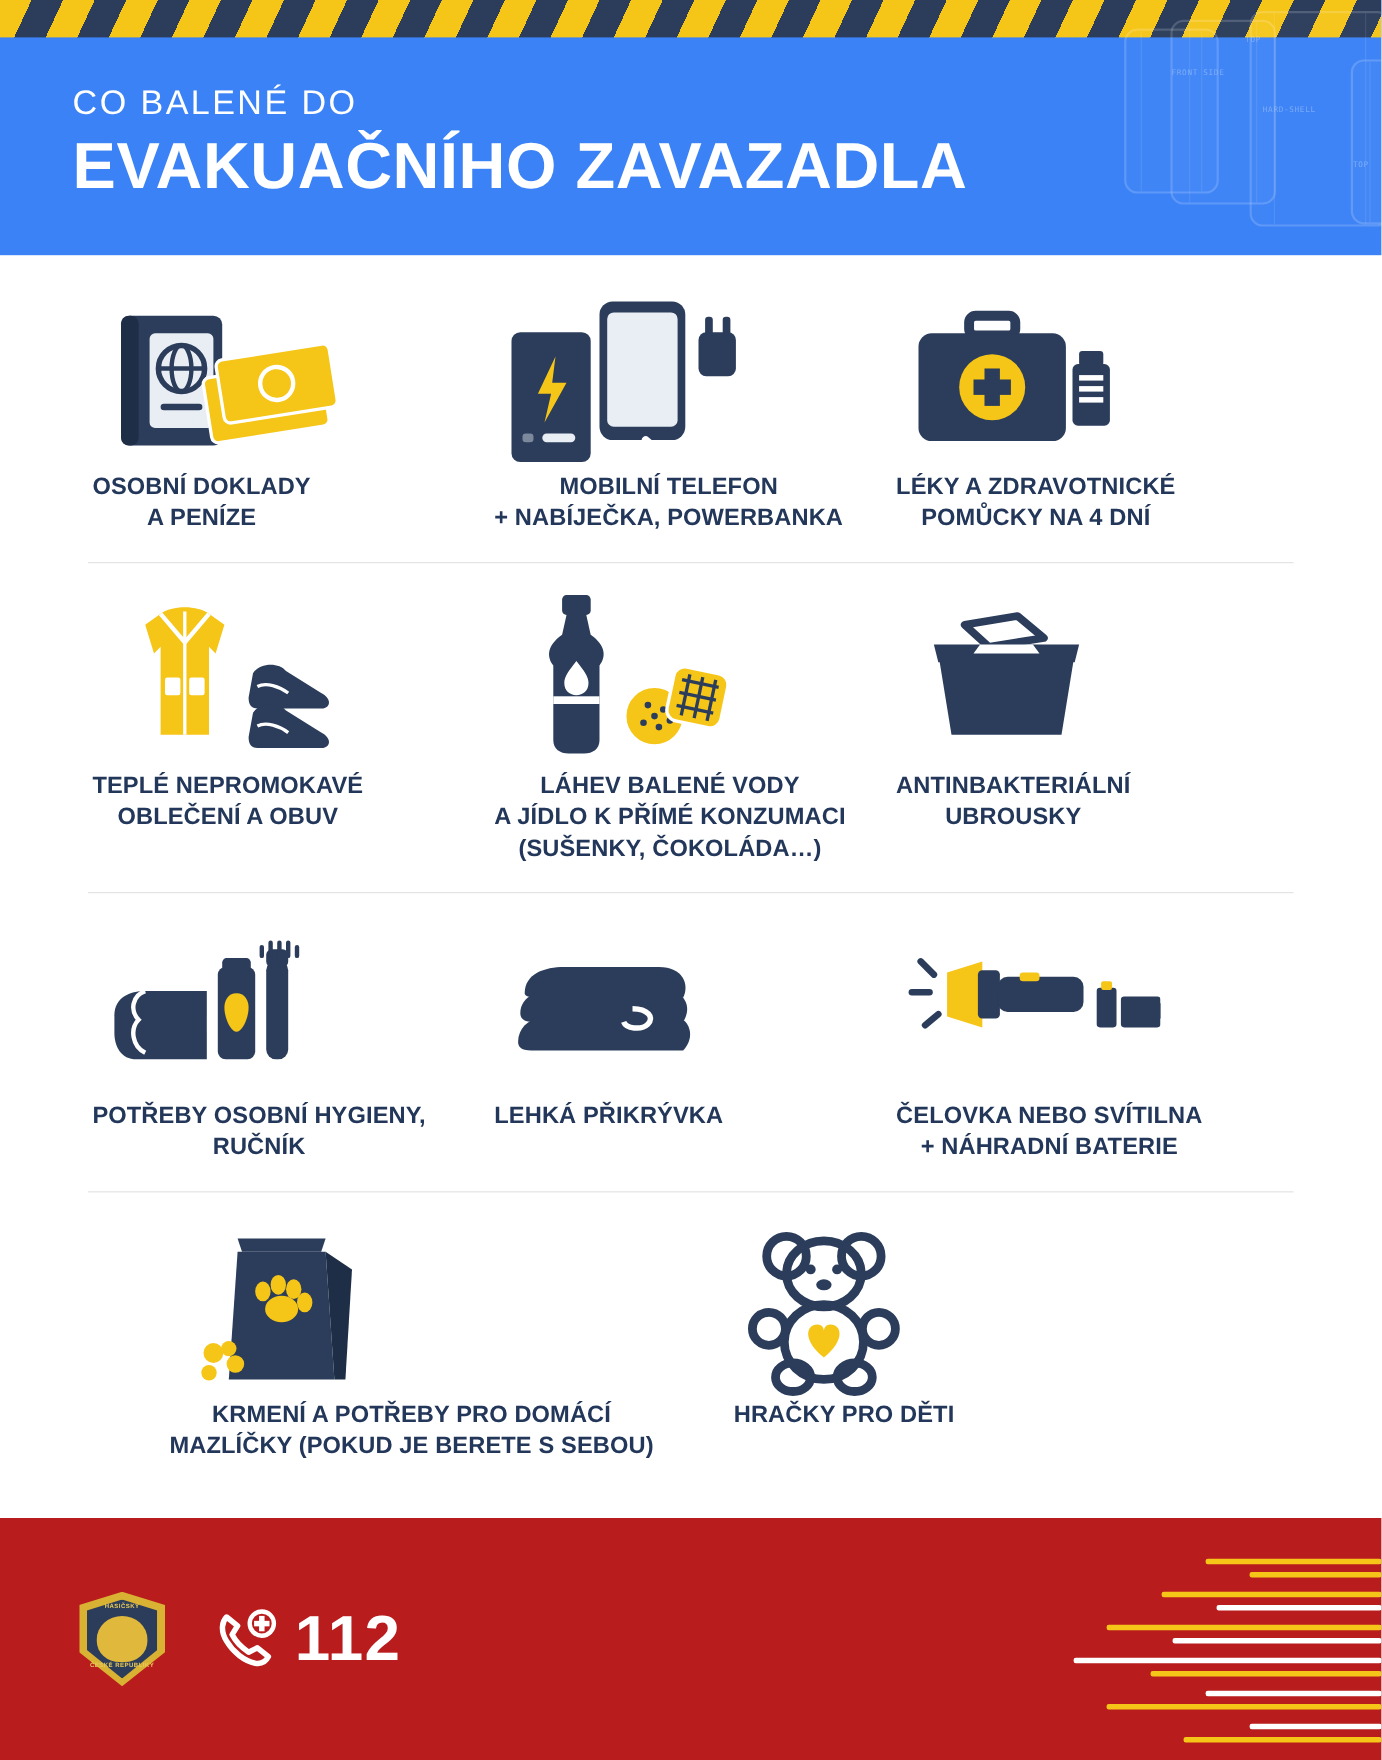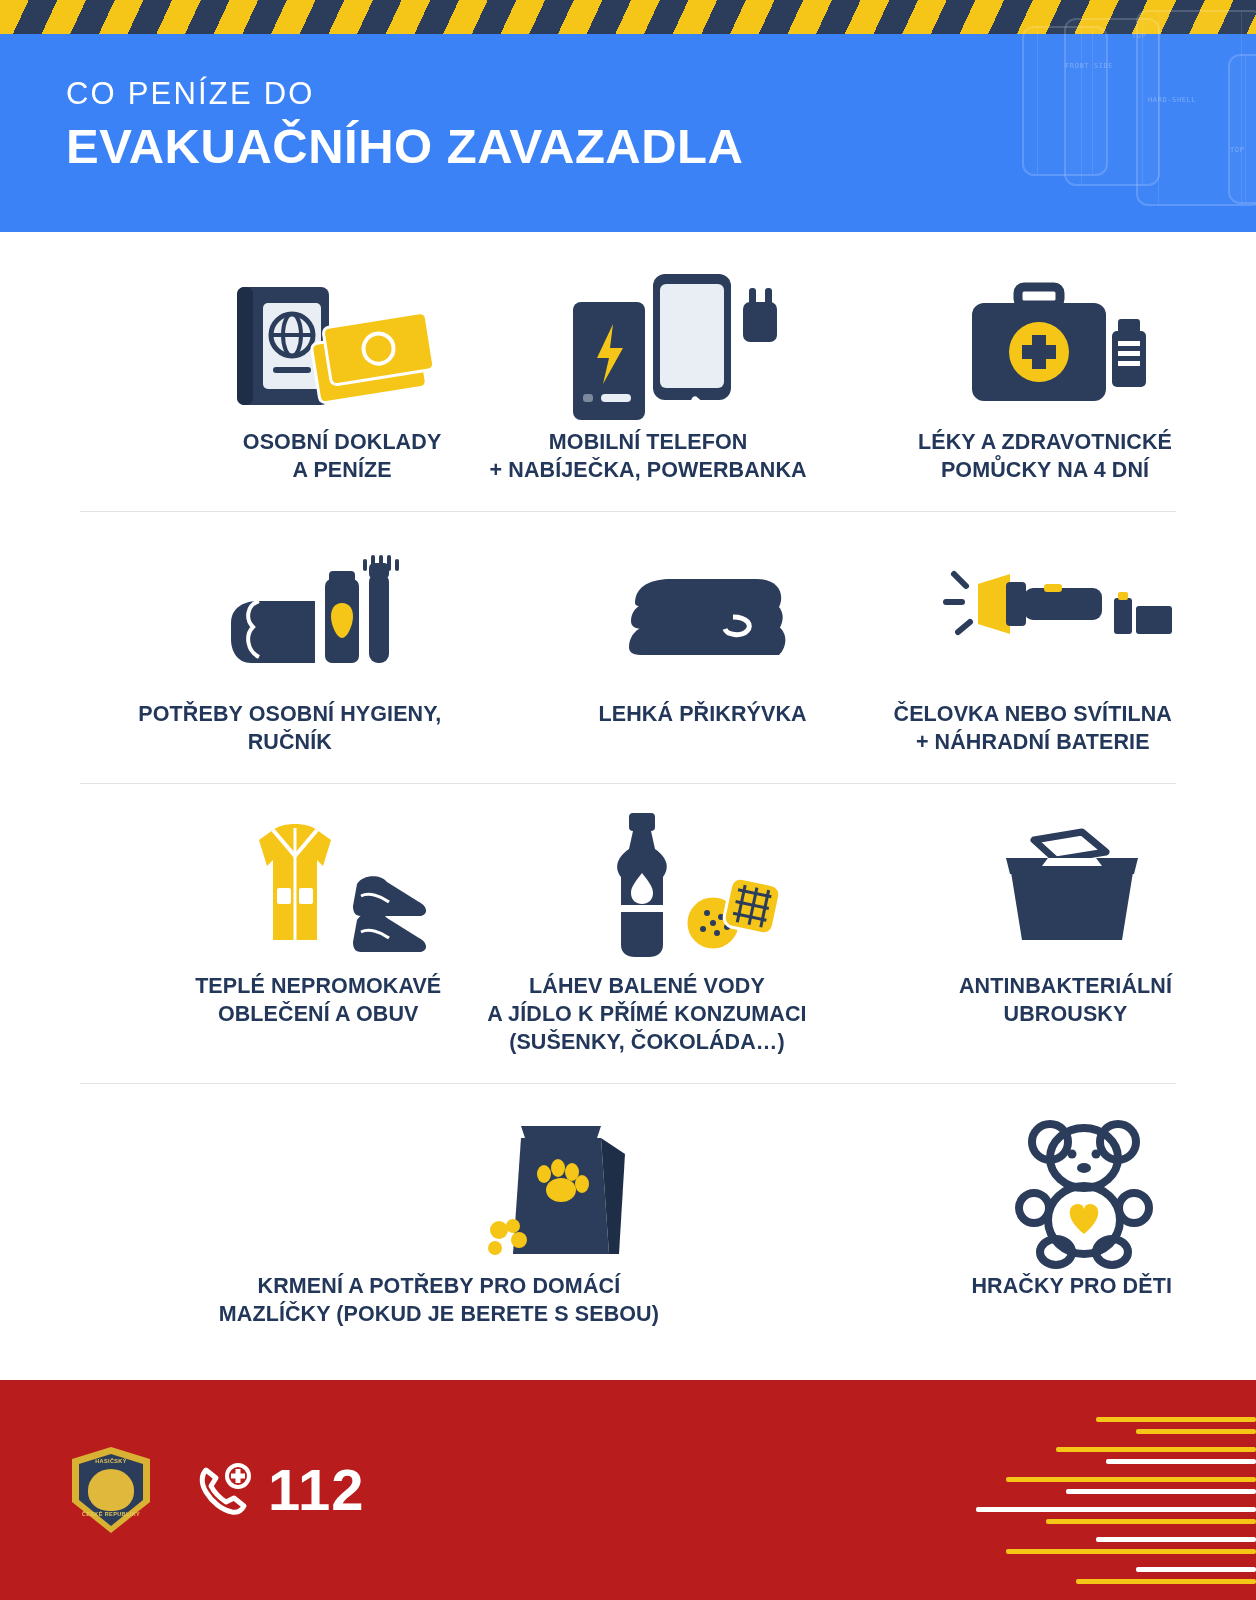--- a/index.html
+++ b/index.html
@@ -43,21 +43,21 @@
   }
   .header-kicker {
     font-size: 31px;
     letter-spacing: 2.2px;
     color: #ffffff;
     font-weight: 400;
     line-height: 1;
     margin-bottom: 12px;
   }
   .header-title {
-    font-size: 49px;
+    font-size: 59px;
     font-weight: 800;
     letter-spacing: 0.5px;
     color: #ffffff;
     line-height: 1.05;
   }
   
   .header-art {
     position: absolute;
     right: 0; top: 0;
     width: 420px;
@@ -104,21 +104,21 @@
     display: flex;
     width: 100%;
   }
   .row.divider {
     border-bottom: 1px solid #e2e2e2;
   }
   .cell {
     flex: 1 1 0;
     display: flex;
     flex-direction: column;
-    align-items: flex-end;
+    align-items: flex-start;
     justify-content: flex-start;
     padding: 28px 4px 26px;
     text-align: center;
   }
   .icon-box {
     height: 160px;
     display: flex;
     align-items: center;
     justify-content: center;
   }
@@ -223,21 +223,21 @@
     <div class="case c2"></div>
     <div class="case c3"></div>
     <div class="case c4"></div>
     <div class="art-label" style="left:296px; top:32px;">TOP</div>
     <div class="art-label" style="left:192px; top:62px;margin-left:37px;">FRONT SIDE</div>
     <div class="art-label" style="left:312px; top:96px;">HARD-SHELL</div>
     <div class="art-label" style="left:394px; top:146px;">TOP</div>
   </div>
 
   <div class="header-text">
-    <div class="header-kicker">CO PENÍZE DO</div>
+    <div class="header-kicker">CO BALENÉ DO</div>
     <div class="header-title">EVAKUAČNÍHO ZAVAZADLA</div>
   </div>
 </div>
 
 <div class="main">
 
   <div class="row row-1 divider">
 
     <div class="cell">
       <div class="icon-box">
@@ -290,20 +290,86 @@
           <rect x="70" y="72" width="34" height="14" fill="#2b3d5b"></rect>
           <rect x="160" y="58" width="34" height="56" rx="5" fill="#2b3d5b"></rect>
           <rect x="166" y="46" width="22" height="14" rx="3" fill="#2b3d5b"></rect>
           <rect x="166" y="68" width="22" height="5" fill="#ffffff"></rect>
           <rect x="166" y="78" width="22" height="5" fill="#ffffff"></rect>
           <rect x="166" y="88" width="22" height="5" fill="#ffffff"></rect>
         </svg>
       </div>
       <div class="label" style="white-space:pre-line">LÉKY A ZDRAVOTNICKÉ
 POMŮCKY NA 4 DNÍ</div>
+    </div>
+  </div>
+
+  <div class="row row-3 divider">
+
+    <div class="cell">
+      <div class="icon-box">
+        <svg width="230" height="160" viewBox="0 0 230 160">
+          <path d="M62 18 C72 10 96 10 106 18 L120 28 L112 54 L106 48 L106 128 L62 128 L62 48 L56 54 L48 28 Z" fill="#f5c518"></path>
+          <path d="M84 16 L84 128" stroke="#ffffff" stroke-width="3"></path>
+          <path d="M62 18 L84 44 L106 18" fill="none" stroke="#ffffff" stroke-width="4"></path>
+          <rect x="66" y="76" width="14" height="16" rx="2" fill="#ffffff"></rect>
+          <rect x="88" y="76" width="14" height="16" rx="2" fill="#ffffff"></rect>
+          <path d="M146 72 C152 62 170 62 176 70 L208 90 C216 94 218 102 210 104 L150 104 C144 104 142 100 142 94 Z" fill="#2b3d5b"></path>
+          <path d="M150 84 C158 80 170 84 178 90" stroke="#ffffff" stroke-width="3" fill="none"></path>
+          <path d="M146 108 C152 98 170 98 176 106 L208 126 C216 130 218 138 210 140 L150 140 C144 140 142 136 142 130 Z" fill="#2b3d5b"></path>
+          <path d="M150 120 C158 116 170 120 178 126" stroke="#ffffff" stroke-width="3" fill="none"></path>
+        </svg>
+      </div>
+      <div class="label" style="white-space:pre-line">TEPLÉ NEPROMOKAVÉ
+OBLEČENÍ A OBUV</div>
+    </div>
+
+    <div class="cell">
+      <div class="icon-box">
+        <svg width="240" height="170" viewBox="0 0 240 170">
+          <rect x="62" y="6" width="26" height="18" rx="4" fill="#2b3d5b"></rect>
+          <path d="M66 24 L84 24 L88 42 C102 52 102 62 96 70 L96 138 C96 146 90 150 82 150 L68 150 C60 150 54 146 54 138 L54 70 C48 62 48 52 62 42 Z" fill="#2b3d5b"></path>
+          <path d="M75 66 c-7 9 -11 14 -11 20 c0 7 5 11 11 11 c6 0 11 -4 11 -11 c0 -6 -4 -11 -11 -20z" fill="#ffffff"></path>
+          <rect x="54" y="98" width="42" height="7" fill="#ffffff"></rect>
+          <circle cx="146" cy="116" r="27" fill="#f5c518" stroke="#ffffff" stroke-width="3"></circle>
+          <g fill="#2b3d5b">
+            <circle cx="140" cy="106" r="3"></circle>
+              <circle cx="154" cy="110" r="3"></circle>
+            <circle cx="136" cy="122" r="3"></circle>
+              <circle cx="150" cy="126" r="3"></circle>
+            <circle cx="160" cy="120" r="3"></circle>
+              <circle cx="146" cy="116" r="3"></circle>
+          </g>
+          <rect x="160" y="74" width="50" height="50" rx="10" fill="#f5c518" stroke="#ffffff" stroke-width="3" transform="rotate(12 185 99)"></rect>
+          <g stroke="#2b3d5b" stroke-width="3" transform="rotate(12 185 99)">
+            <line x1="168" y1="86" x2="202" y2="86"></line>
+            <line x1="168" y1="98" x2="202" y2="98"></line>
+            <line x1="168" y1="110" x2="202" y2="110"></line>
+            <line x1="174" y1="80" x2="174" y2="118"></line>
+            <line x1="186" y1="80" x2="186" y2="118"></line>
+            <line x1="198" y1="80" x2="198" y2="118"></line>
+          </g>
+        </svg>
+      </div>
+      <div class="label" style="white-space:pre-line">LÁHEV BALENÉ VODY
+A JÍDLO K PŘÍMÉ KONZUMACI
+(SUŠENKY, ČOKOLÁDA…)</div>
+    </div>
+
+    <div class="cell">
+      <div class="icon-box">
+        <svg width="200" height="140" viewBox="0 0 200 140">
+          <path d="M62 18 L110 10 L134 30 L84 38 Z" fill="none" stroke="#2b3d5b" stroke-width="7" stroke-linejoin="round"></path>
+          <path d="M38 44 L162 44 L150 118 L50 118 Z" fill="#2b3d5b"></path>
+          <path d="M34 36 L166 36 L162 52 L38 52 Z" fill="#2b3d5b"></path>
+          <path d="M70 44 L130 44 L124 36 L76 36 Z" fill="#ffffff"></path>
+        </svg>
+      </div>
+      <div class="label" style="white-space:pre-line">ANTINBAKTERIÁLNÍ
+UBROUSKY</div>
     </div>
   </div>
 
   <div class="row row-2 divider">
 
     <div class="cell">
       <div class="icon-box">
         <svg width="230" height="150" viewBox="0 0 230 150">
           <path d="M20 78 C20 62 34 56 48 56 L104 56 L104 118 L40 118 C26 118 20 106 20 94 Z" fill="#2b3d5b"></path>
           <path d="M48 56 C36 60 34 74 42 82 C34 90 36 106 48 112" fill="none" stroke="#ffffff" stroke-width="4"></path>
@@ -353,86 +419,20 @@
           <rect x="186" y="42" width="10" height="8" rx="2" fill="#f5c518"></rect>
           <rect x="204" y="56" width="36" height="28" rx="3" fill="#2b3d5b"></rect>
           <rect x="236" y="62" width="8" height="14" rx="2" fill="#2b3d5b"></rect>
         </svg>
       </div>
       <div class="label" style="white-space:pre-line">ČELOVKA NEBO SVÍTILNA
 + NÁHRADNÍ BATERIE</div>
     </div>
   </div>
 
-  <div class="row row-3 divider">
-
-    <div class="cell">
-      <div class="icon-box">
-        <svg width="230" height="160" viewBox="0 0 230 160">
-          <path d="M62 18 C72 10 96 10 106 18 L120 28 L112 54 L106 48 L106 128 L62 128 L62 48 L56 54 L48 28 Z" fill="#f5c518"></path>
-          <path d="M84 16 L84 128" stroke="#ffffff" stroke-width="3"></path>
-          <path d="M62 18 L84 44 L106 18" fill="none" stroke="#ffffff" stroke-width="4"></path>
-          <rect x="66" y="76" width="14" height="16" rx="2" fill="#ffffff"></rect>
-          <rect x="88" y="76" width="14" height="16" rx="2" fill="#ffffff"></rect>
-          <path d="M146 72 C152 62 170 62 176 70 L208 90 C216 94 218 102 210 104 L150 104 C144 104 142 100 142 94 Z" fill="#2b3d5b"></path>
-          <path d="M150 84 C158 80 170 84 178 90" stroke="#ffffff" stroke-width="3" fill="none"></path>
-          <path d="M146 108 C152 98 170 98 176 106 L208 126 C216 130 218 138 210 140 L150 140 C144 140 142 136 142 130 Z" fill="#2b3d5b"></path>
-          <path d="M150 120 C158 116 170 120 178 126" stroke="#ffffff" stroke-width="3" fill="none"></path>
-        </svg>
-      </div>
-      <div class="label" style="white-space:pre-line">TEPLÉ NEPROMOKAVÉ
-OBLEČENÍ A OBUV</div>
-    </div>
-
-    <div class="cell">
-      <div class="icon-box">
-        <svg width="240" height="170" viewBox="0 0 240 170">
-          <rect x="62" y="6" width="26" height="18" rx="4" fill="#2b3d5b"></rect>
-          <path d="M66 24 L84 24 L88 42 C102 52 102 62 96 70 L96 138 C96 146 90 150 82 150 L68 150 C60 150 54 146 54 138 L54 70 C48 62 48 52 62 42 Z" fill="#2b3d5b"></path>
-          <path d="M75 66 c-7 9 -11 14 -11 20 c0 7 5 11 11 11 c6 0 11 -4 11 -11 c0 -6 -4 -11 -11 -20z" fill="#ffffff"></path>
-          <rect x="54" y="98" width="42" height="7" fill="#ffffff"></rect>
-          <circle cx="146" cy="116" r="27" fill="#f5c518" stroke="#ffffff" stroke-width="3"></circle>
-          <g fill="#2b3d5b">
-            <circle cx="140" cy="106" r="3"></circle>
-              <circle cx="154" cy="110" r="3"></circle>
-            <circle cx="136" cy="122" r="3"></circle>
-              <circle cx="150" cy="126" r="3"></circle>
-            <circle cx="160" cy="120" r="3"></circle>
-              <circle cx="146" cy="116" r="3"></circle>
-          </g>
-          <rect x="160" y="74" width="50" height="50" rx="10" fill="#f5c518" stroke="#ffffff" stroke-width="3" transform="rotate(12 185 99)"></rect>
-          <g stroke="#2b3d5b" stroke-width="3" transform="rotate(12 185 99)">
-            <line x1="168" y1="86" x2="202" y2="86"></line>
-            <line x1="168" y1="98" x2="202" y2="98"></line>
-            <line x1="168" y1="110" x2="202" y2="110"></line>
-            <line x1="174" y1="80" x2="174" y2="118"></line>
-            <line x1="186" y1="80" x2="186" y2="118"></line>
-            <line x1="198" y1="80" x2="198" y2="118"></line>
-          </g>
-        </svg>
-      </div>
-      <div class="label" style="white-space:pre-line">LÁHEV BALENÉ VODY
-A JÍDLO K PŘÍMÉ KONZUMACI
-(SUŠENKY, ČOKOLÁDA…)</div>
-    </div>
-
-    <div class="cell">
-      <div class="icon-box">
-        <svg width="200" height="140" viewBox="0 0 200 140">
-          <path d="M62 18 L110 10 L134 30 L84 38 Z" fill="none" stroke="#2b3d5b" stroke-width="7" stroke-linejoin="round"></path>
-          <path d="M38 44 L162 44 L150 118 L50 118 Z" fill="#2b3d5b"></path>
-          <path d="M34 36 L166 36 L162 52 L38 52 Z" fill="#2b3d5b"></path>
-          <path d="M70 44 L130 44 L124 36 L76 36 Z" fill="#ffffff"></path>
-        </svg>
-      </div>
-      <div class="label" style="white-space:pre-line">ANTINBAKTERIÁLNÍ
-UBROUSKY</div>
-    </div>
-  </div>
-
   <div class="row row-4">
     <div class="cell blank"></div>
 
     <div class="cell">
       <div class="icon-box">
         <svg width="200" height="160" viewBox="0 0 200 160">
           <path d="M62 14 L142 14 L138 26 L66 26 Z" fill="#2b3d5b"></path>
           <path d="M62 26 L142 26 L150 142 L54 142 Z" fill="#2b3d5b"></path>
           <path d="M142 26 L166 42 L160 142 L150 142 Z" fill="#1f2e47"></path>
           <g fill="#f5c518">

